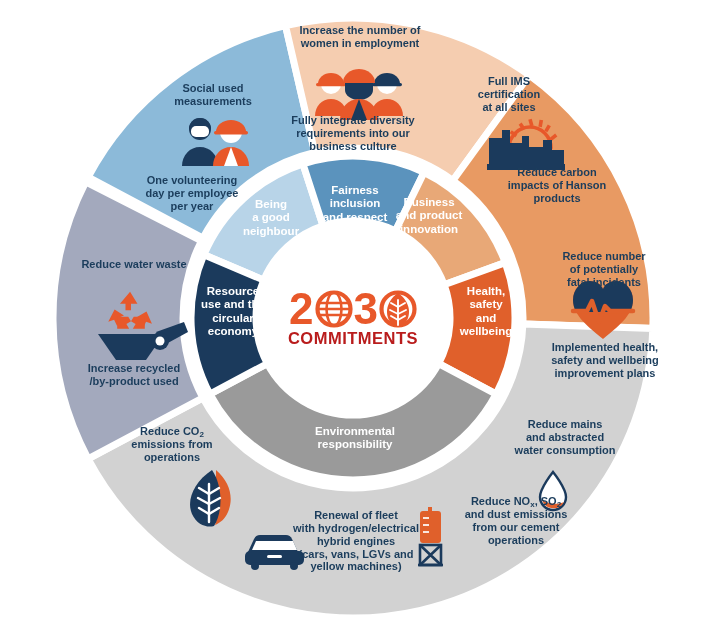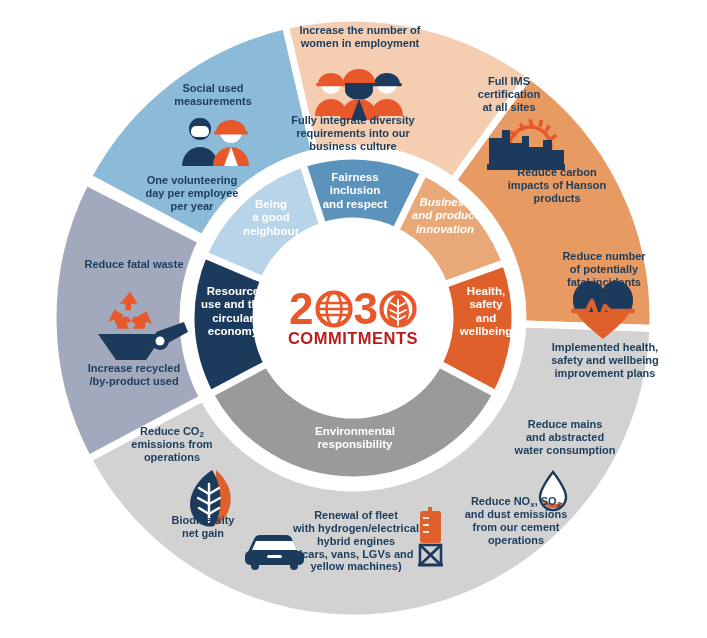--- a/index.html
+++ b/index.html
@@ -187,24 +187,24 @@
             <path d="M19 31 L26 27"></path>
         </g>
       </svg>
     </div>
     <div class="logo-word">COMMITMENTS</div>
   </div>
 
   <div class="inner-label" style="left: 225px; top: 198px; width: 92px; color: rgb(255, 255, 255); white-space: pre-line;">Being
 a good
 neighbour</div>
-  <div class="inner-label" style="left: 307px; top: 171px; width: 96px; white-space: pre-line;">Fairness
+  <div class="inner-label" style="left: 307px; top: 184px; width: 96px; white-space: pre-line;">Fairness
 inclusion
 and respect</div>
-  <div class="inner-label" style="left: 396px; top: 196px; width: 98px; white-space: pre-line; font-style: italic;">Business
+  <div class="inner-label" style="left: 380px; top: 196px; width: 98px; white-space: pre-line;">Business
 and product
 innovation</div>
   <div class="inner-label" style="left: 447px; top: 285px; width: 78px; white-space: pre-line;">Health,
 safety
 and
 wellbeing</div>
   <div class="inner-label" style="left: 290px; top: 425px; width: 130px; white-space: pre-line;">Environmental
 responsibility</div>
   <div class="inner-label" style="left: 184px; top: 285px; width: 98px; white-space: pre-line;">Resource
 use and the
@@ -253,20 +253,18 @@
 hybrid engines
 (cars, vans, LGVs and
 yellow machines)</div>
 
   <div class="outer-label" style="left:105px;top:425px;width:134px;">
     <span>Reduce CO</span><sub>2</sub><span style="white-space:pre-line;">
 emissions from
 operations</span>
   </div>
 
-  <div class="outer-label" style="left: 148px; top: 514px; width: 110px; white-space: pre-line;">Biodiversity
-net gain</div>
-
-  <div class="outer-label" style="left:64px;top:258px;width:140px;">Reduce fatal waste</div>
+
+  <div class="outer-label" style="left:64px;top:258px;width:140px;">Reduce water waste</div>
   <div class="outer-label" style="left: 60px; top: 338px; width: 148px; white-space: pre-line; margin-top: 24px;">Increase recycled
 /by-product used</div>
 
 </div>
 
 </body></html>

